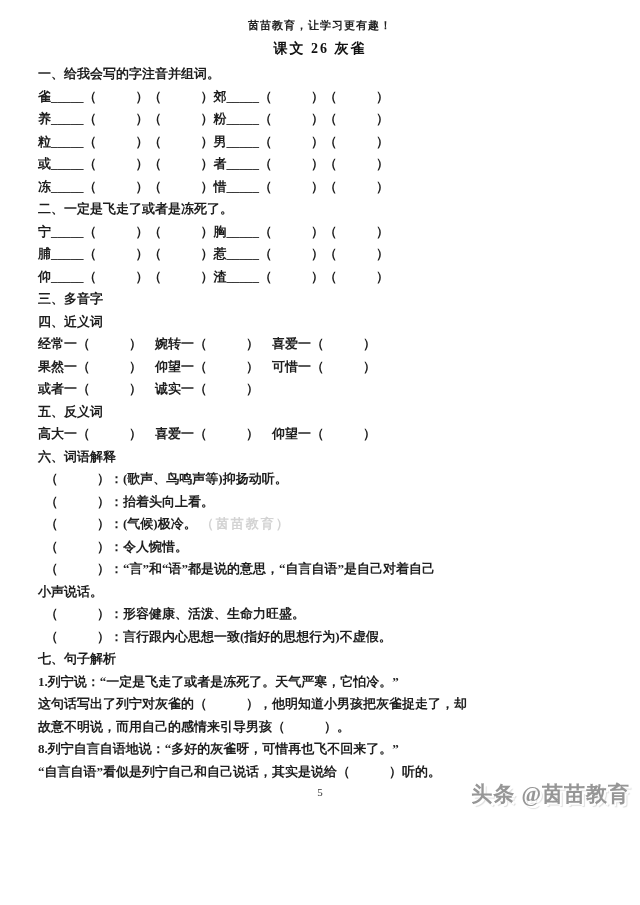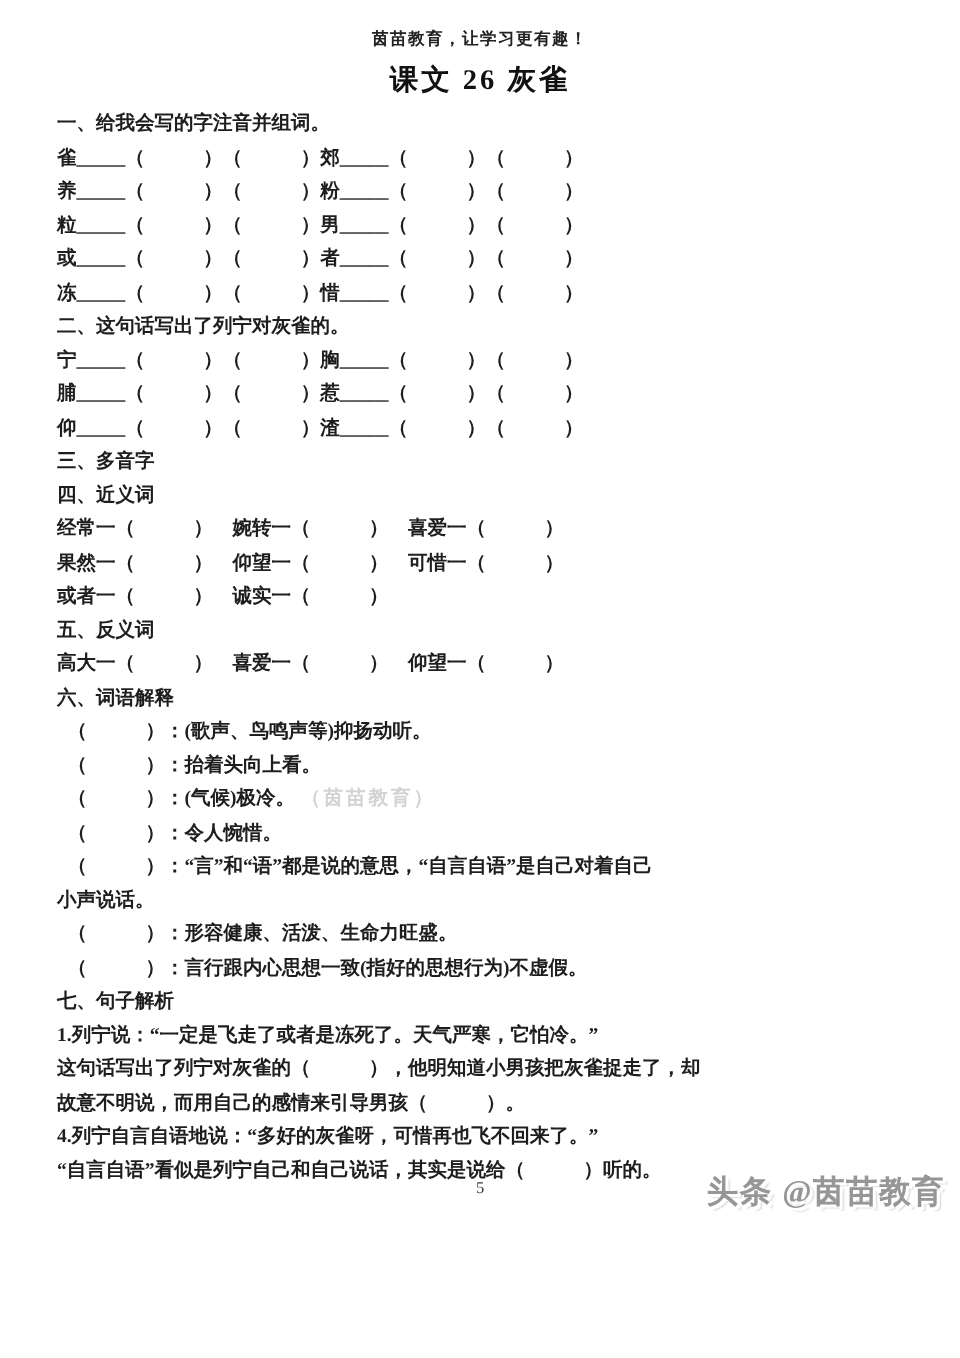--- a/index.html
+++ b/index.html
@@ -16,21 +16,21 @@
   .header-note {
     padding-top: 18px;
     text-align: center;
     font-size: 11px;
     letter-spacing: 1px;
     color: #222;
   }
   .page-title {
     margin-top: 7px;
     text-align: center;
-    font-size: 19px;
+    font-size: 14px;
     letter-spacing: 2px;
     color: #111;
   }
   .content {
     margin: 5px 28px 0 38px;
     font-size: 13px;
     line-height: 22.5px;
   }
   .line { white-space: nowrap; }
   .heading { white-space: nowrap; }
@@ -69,21 +69,21 @@
 
   <div class="content">
 
     <div class="heading">一、给我会写的字注音并组词。</div>
     <div class="line">雀_____（　　　）（　　　）郊_____（　　　）（　　　）</div>
     <div class="line">养_____（　　　）（　　　）粉_____（　　　）（　　　）</div>
     <div class="line">粒_____（　　　）（　　　）男_____（　　　）（　　　）</div>
     <div class="line">或_____（　　　）（　　　）者_____（　　　）（　　　）</div>
     <div class="line">冻_____（　　　）（　　　）惜_____（　　　）（　　　）</div>
 
-    <div class="heading">二、这句话写出了列宁对灰雀的。</div>
+    <div class="heading">二、一定是飞走了或者是冻死了。</div>
     <div class="line">宁_____（　　　）（　　　）胸_____（　　　）（　　　）</div>
     <div class="line">脯_____（　　　）（　　　）惹_____（　　　）（　　　）</div>
     <div class="line">仰_____（　　　）（　　　）渣_____（　　　）（　　　）</div>
 
     <div class="heading">三、多音字</div>
 
     <div class="heading">四、近义词</div>
     <div class="line">经常一（　　　）　婉转一（　　　）　喜爱一（　　　）</div>
     <div class="line">果然一（　　　）　仰望一（　　　）　可惜一（　　　）</div>
     <div class="line">或者一（　　　）　诚实一（　　　）</div>
@@ -100,21 +100,21 @@
     <div class="line indent">（　　　）：令人惋惜。</div>
     <div class="line indent">（　　　）：“言”和“语”都是说的意思，“自言自语”是自己对着自己</div>
     <div class="line">小声说话。</div>
     <div class="line indent">（　　　）：形容健康、活泼、生命力旺盛。</div>
     <div class="line indent">（　　　）：言行跟内心思想一致(指好的思想行为)不虚假。</div>
 
     <div class="heading">七、句子解析</div>
     <div class="line">1.列宁说：“一定是飞走了或者是冻死了。天气严寒，它怕冷。”</div>
     <div class="line">这句话写出了列宁对灰雀的（　　　），他明知道小男孩把灰雀捉走了，却</div>
     <div class="line">故意不明说，而用自己的感情来引导男孩（　　　）。</div>
-    <div class="line">4.列宁自言自语地说：“多好的灰雀呀，可惜再也飞不回来了。”</div>
+    <div class="line">8.列宁自言自语地说：“多好的灰雀呀，可惜再也飞不回来了。”</div>
     <div class="line">“自言自语”看似是列宁自己和自己说话，其实是说给（　　　）听的。</div>
 
   </div>
 
   <div class="footer-page">5</div>
   <div class="wm-corner">头条 @茵苗教育</div>
 
 </div>
 
 </body></html>

